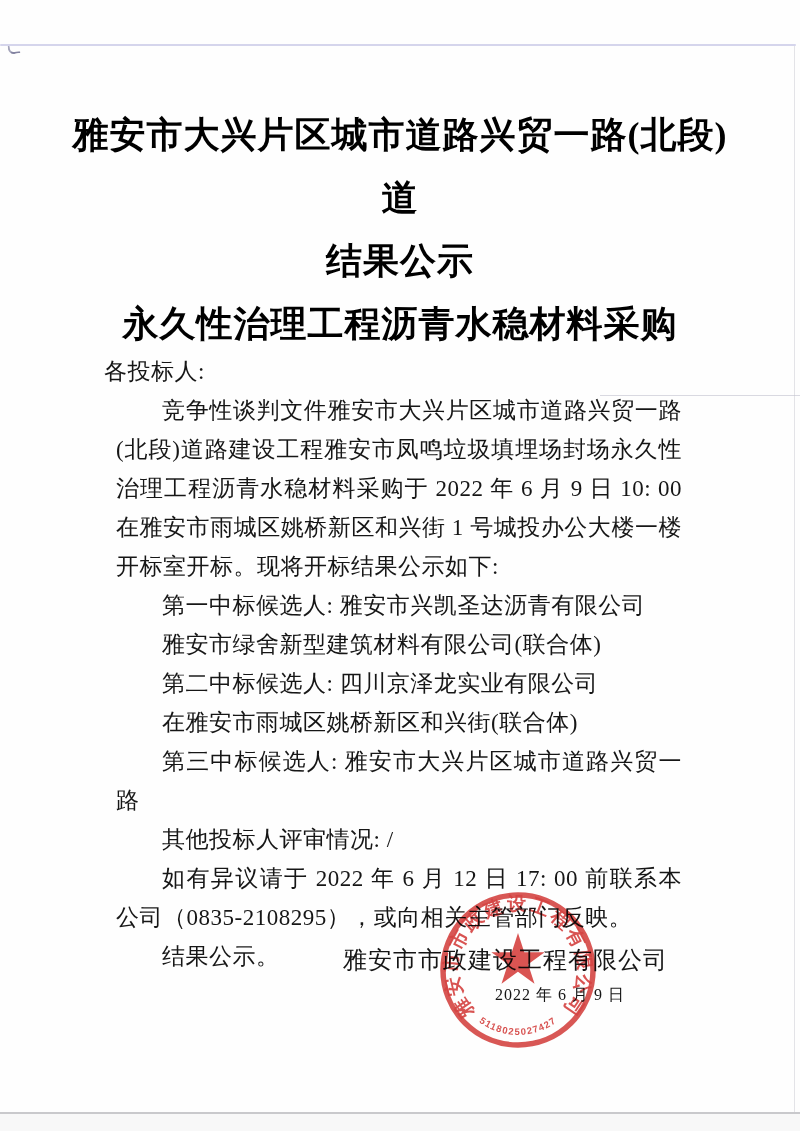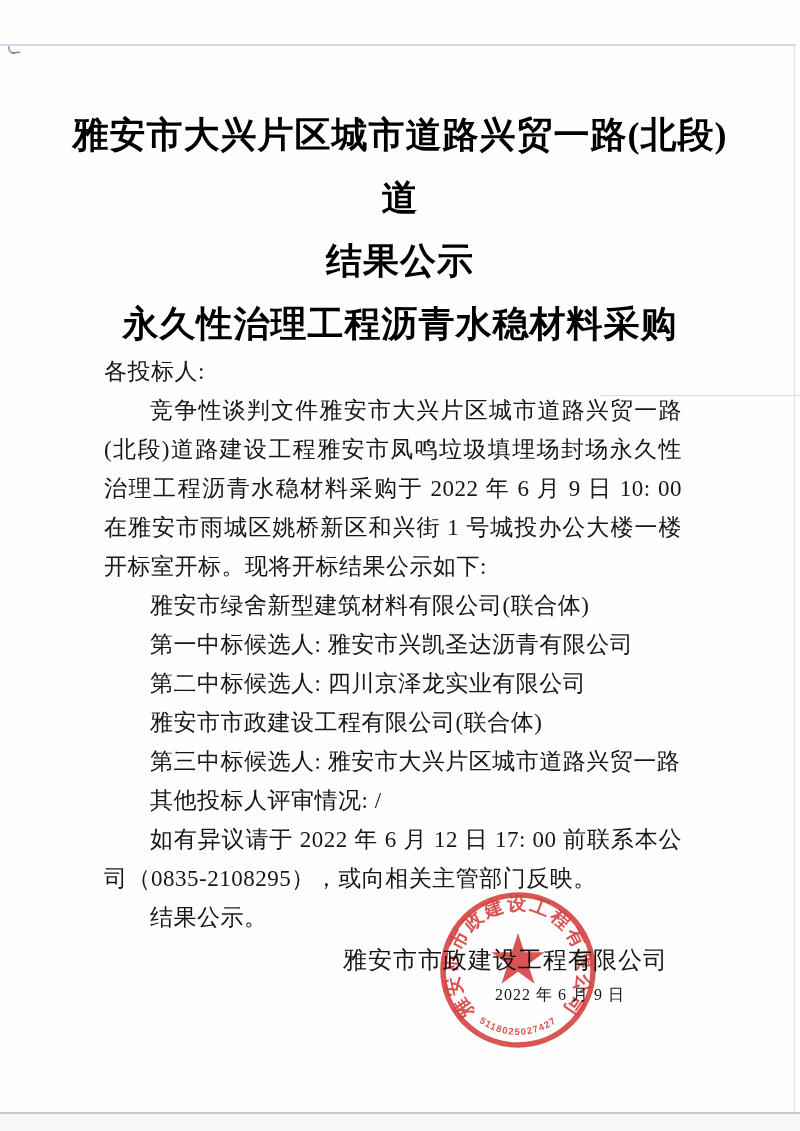--- a/index.html
+++ b/index.html
@@ -84,20 +84,21 @@
     font-size: 23px;
     line-height: 39px;
     letter-spacing: 0.5px;
     text-align: justify;
   }
   .body-block p {
     margin: 0;
   }
   .body-block p.indent {
     text-indent: 2em;
+    margin-left: 12px;
   }
 
   .sig-company {
     position: absolute;
     top: 944px;
     right: 132px;
     font-size: 24px;
     letter-spacing: 1px;
     white-space: nowrap;
   }
@@ -134,24 +135,24 @@
 
   <div class="title-block">
     <div>雅安市大兴片区城市道路兴贸一路(北段)道</div>
     <div>结果公示</div>
     <div>永久性治理工程沥青水稳材料采购</div>
   </div>
 
   <div class="body-block">
     <p>各投标人:</p>
     <p class="indent">竞争性谈判文件雅安市大兴片区城市道路兴贸一路(北段)道路建设工程雅安市凤鸣垃圾填埋场封场永久性治理工程沥青水稳材料采购于 2022 年 6 月 9 日 10: 00 在雅安市雨城区姚桥新区和兴街 1 号城投办公大楼一楼开标室开标。现将开标结果公示如下:</p>
+    <p class="indent">第一中标候选人: 雅安市兴凯圣达沥青有限公司</p>
     <p class="indent">雅安市绿舍新型建筑材料有限公司(联合体)</p>
-    <p class="indent">第一中标候选人: 雅安市兴凯圣达沥青有限公司</p>
     <p class="indent">第二中标候选人: 四川京泽龙实业有限公司</p>
-    <p class="indent">雅安市市政建设工程有限公司(联合体)</p>
+    <p class="indent">在雅安市雨城区姚桥新区和兴街(联合体)</p>
     <p class="indent">第三中标候选人: 雅安市大兴片区城市道路兴贸一路</p>
     <p class="indent">其他投标人评审情况: /</p>
     <p class="indent">如有异议请于 2022 年 6 月 12 日 17: 00 前联系本公司（0835-2108295），或向相关主管部门反映。</p>
     <p class="indent">结果公示。</p>
   </div>
 
   <div class="sig-company">雅安市市政建设工程有限公司</div>
   <div class="sig-date">2022 年 6 月 9 日</div>
 
   <svg class="stamp" viewBox="0 0 200 200" xmlns="http://www.w3.org/2000/svg">

